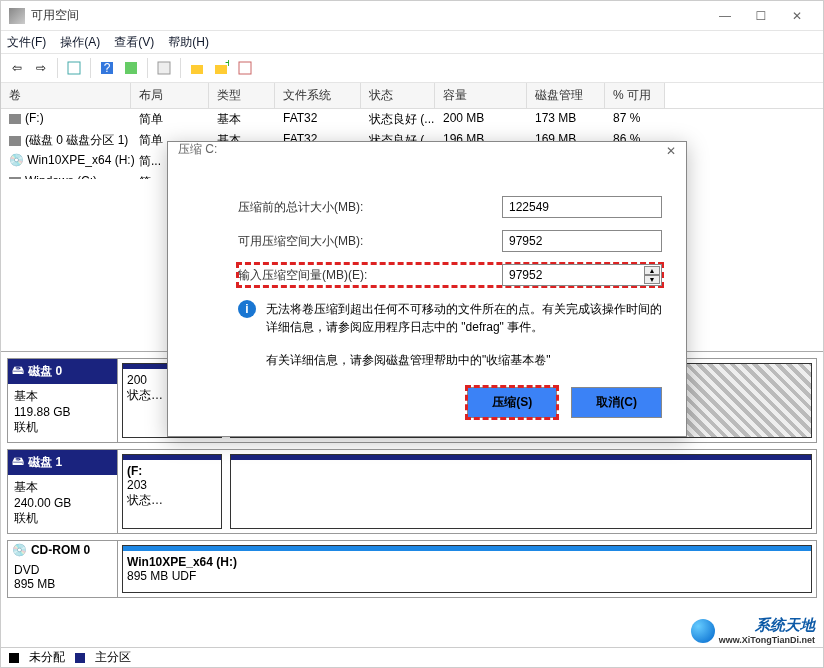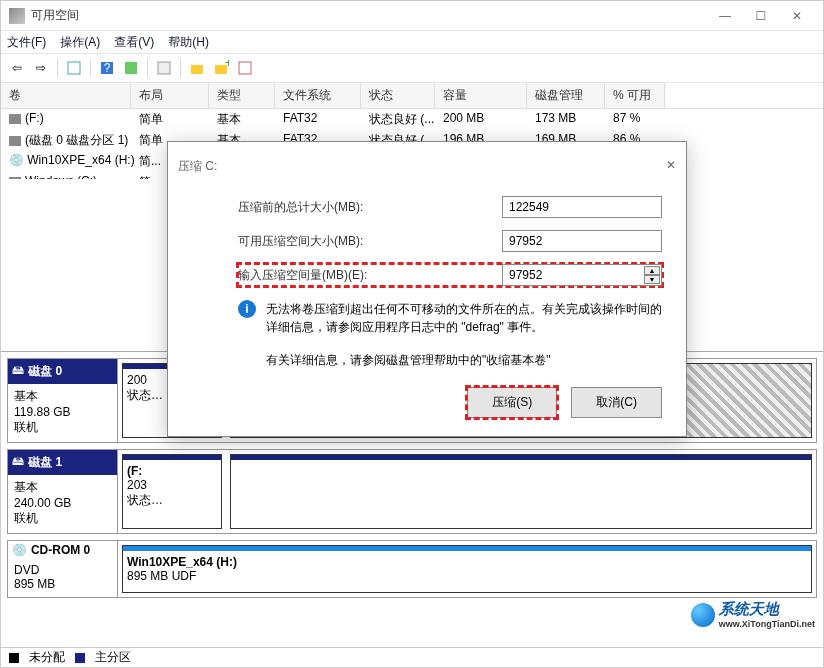--- a/index.html
+++ b/index.html
@@ -32,35 +32,35 @@
 .disk-label .hdr { background:#1a237e; color:#fff; padding:2px 4px; margin:-6px -6px 4px -6px; display:flex; align-items:center; gap:4px;}
 .disk-part { border:1px solid #333; margin:4px; padding:4px; background:#fff; min-width:100px; }
 .disk-part.striped { background: repeating-linear-gradient(45deg,#eee,#eee 4px,#bbb 4px,#bbb 8px); }
 .disk-part .bar { height:5px; margin:-4px -4px 4px -4px; }
 
 .legend { position:absolute; bottom:0; left:0; right:0; height:20px; display:flex; align-items:center; gap:10px; padding:0 8px; border-top:1px solid #ccc; background:#fff;}
 .legend .sw { width:10px; height:10px; display:inline-block; }
 
 
 .dialog { position:absolute; left:166px; top:140px; width:520px; background:#fff; border:1px solid #888; box-shadow:0 4px 20px rgba(0,0,0,0.25); z-index:50; }
-.dialog .dlg-title { height:30px; display:flex; align-items:flex-start; padding:16px 10px; color:#666; }
+.dialog .dlg-title { height:30px; display:flex; align-items:flex-end; padding:16px 10px; color:#666; }
 .dialog .dlg-body { padding:10px 24px 18px;margin-left:46px; }
 .field-row { display:flex; align-items:center; margin:12px 0; }
 .field-row .lbl { flex:1; color:#333; }
 .field-row .val { width:160px; border:1px solid #888; padding:3px 6px; background:#fff; }
 .field-row .spinner { position:relative; }
 .field-row .spinner .sp { position:absolute; right:1px; top:1px; bottom:1px; width:16px; display:flex; flex-direction:column; }
 .field-row .spinner .sp div { flex:1; border:1px solid #888; background:#eee; font-size:7px; text-align:center; line-height:7px; }
 .highlight { outline:3px dashed #d22; outline-offset:-1px; }
 .info-row { display:flex; gap:10px; margin:14px 0; }
 .info-icon { width:18px; height:18px; border-radius:50%; background:#1976d2; color:#fff; text-align:center; line-height:18px; font-weight:bold; flex-shrink:0;}
 .btn-row { display:flex; justify-content:flex-end; gap:14px; margin-top:18px; }
-.btn { padding:6px 24px; border:1px solid #888; background:#e5e5e5; }
-
-.watermark { position:absolute; right:8px; bottom:38px; display:flex; align-items:center; gap:4px; color:#0d5aa7; font-weight:bold; z-index:60;}
+.btn { padding:6px 24px; border:1px solid #888; background:#3b82f6;font-weight:bold; }
+
+.watermark { position:absolute; right:8px; bottom:22px; display:flex; align-items:center; gap:4px; color:#0d5aa7; font-weight:bold; z-index:60;text-align:right;}
 .watermark .globe{width:24px;height:24px;border-radius:50%;background:radial-gradient(circle at 30% 30%,#6cf,#06c);}
 </style>
 </head>
 <body>
 
 <div class="titlebar">
   <div class="app-icon"></div>
   <div class="title">可用空间</div>
   <div class="winbtn">—</div>
   <div class="winbtn">☐</div>

